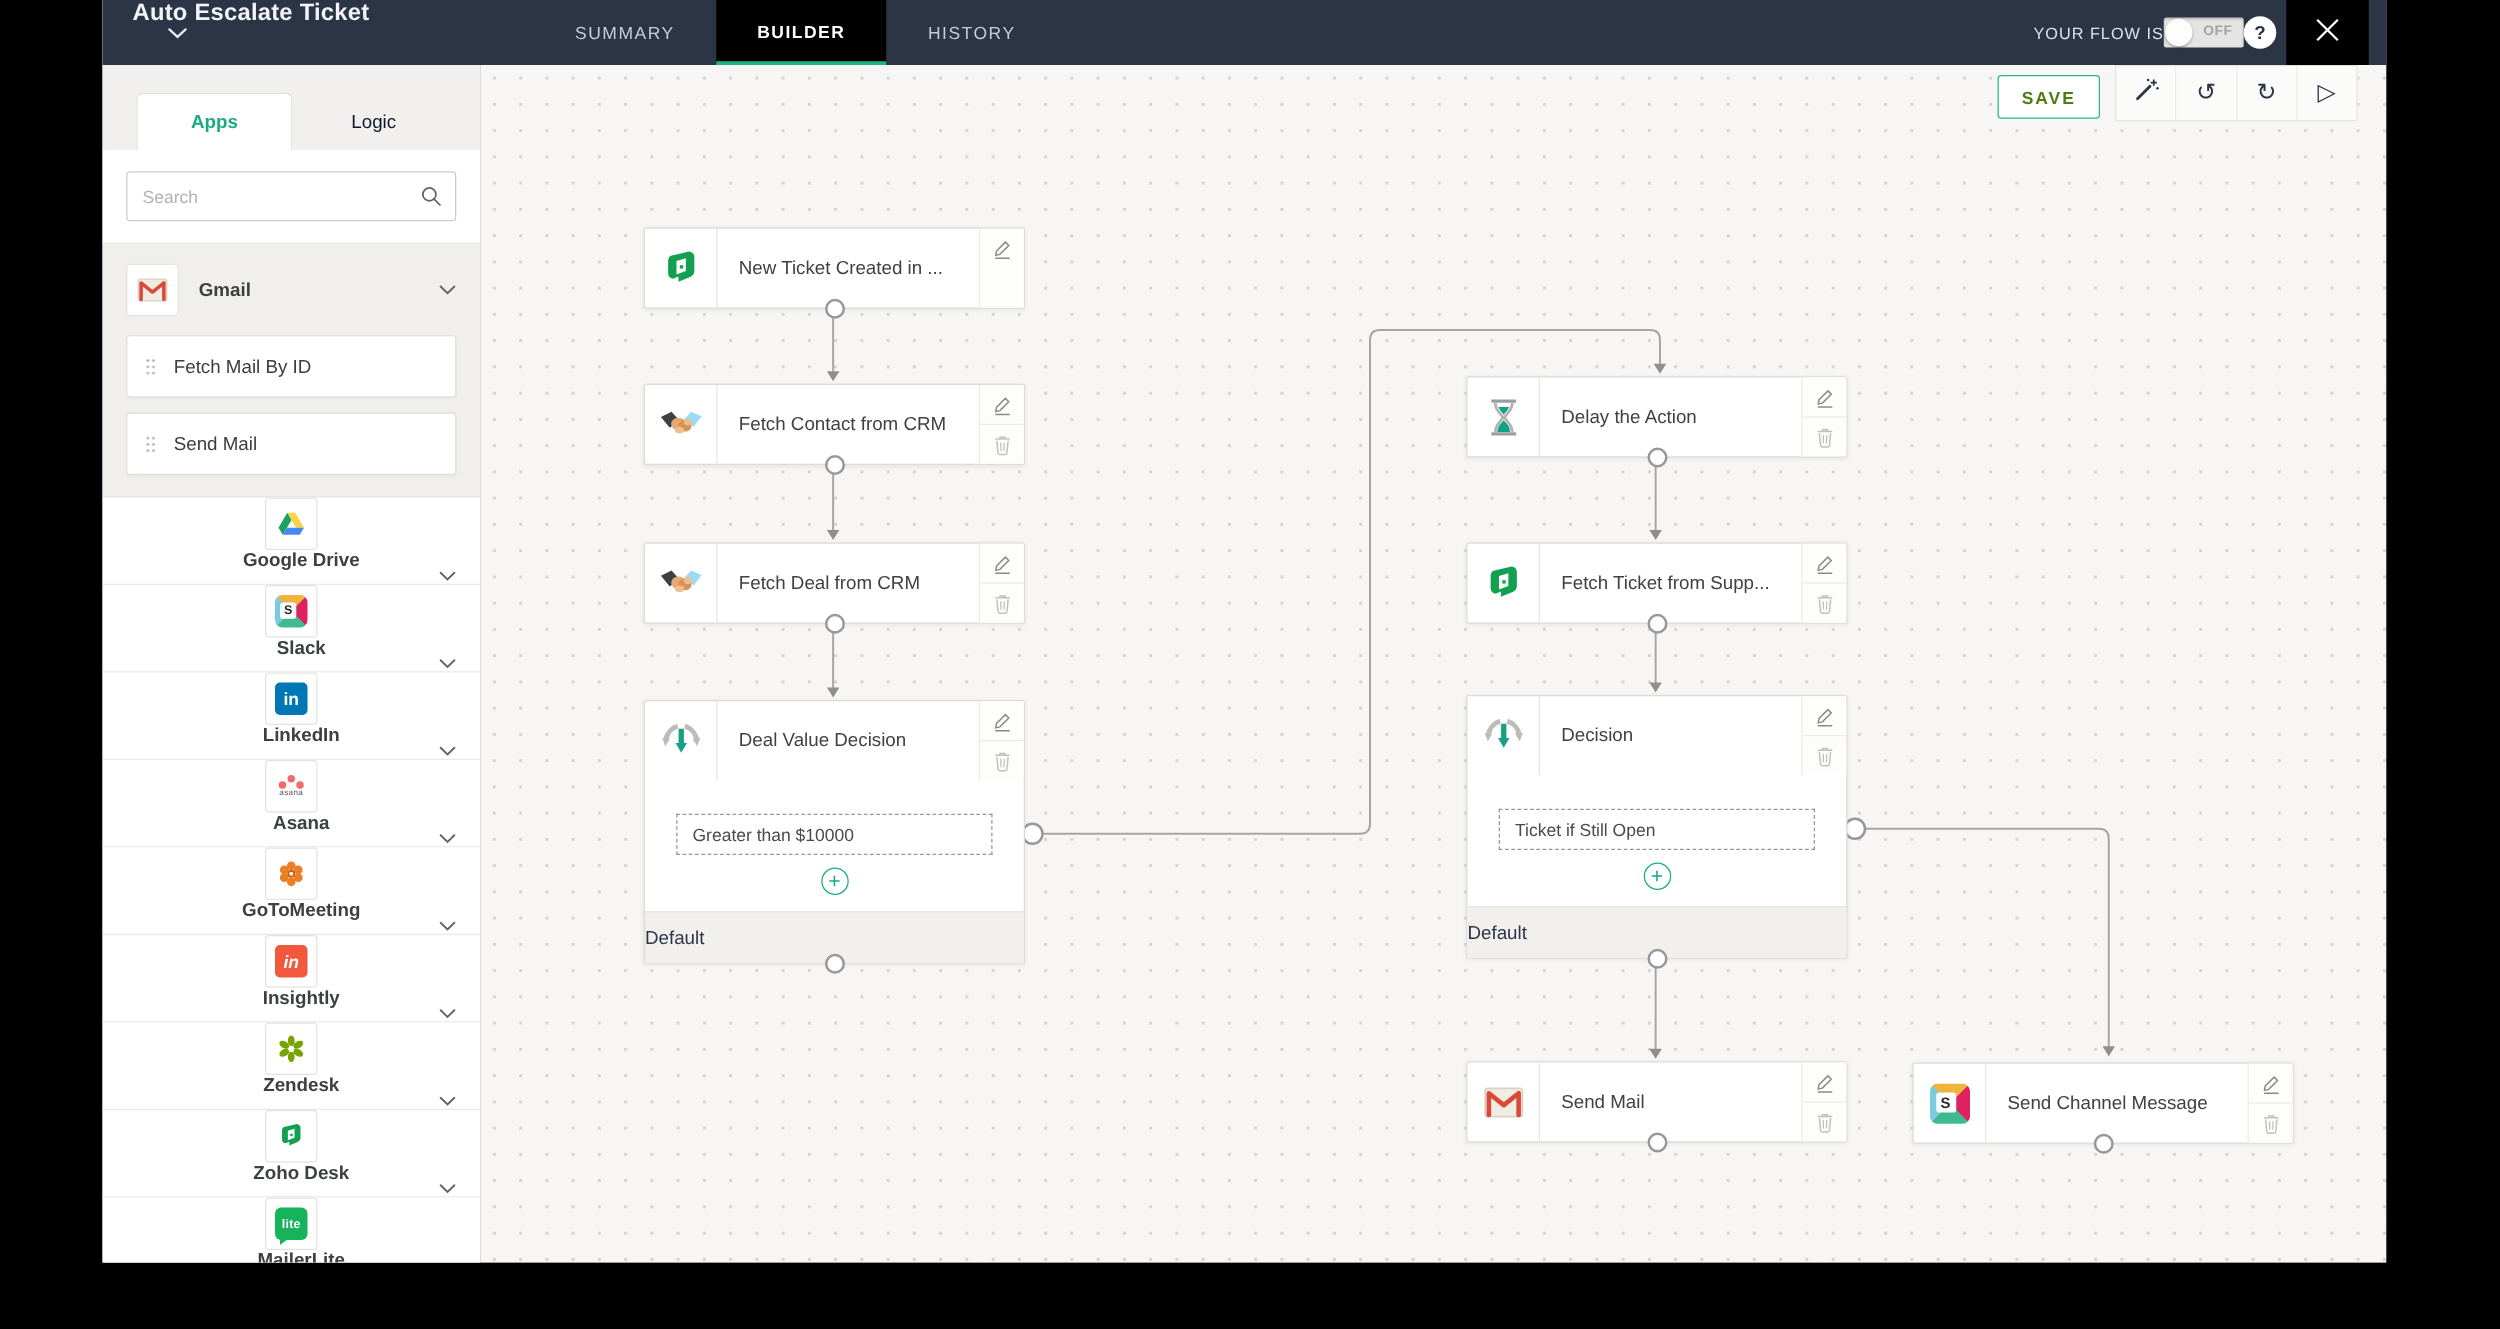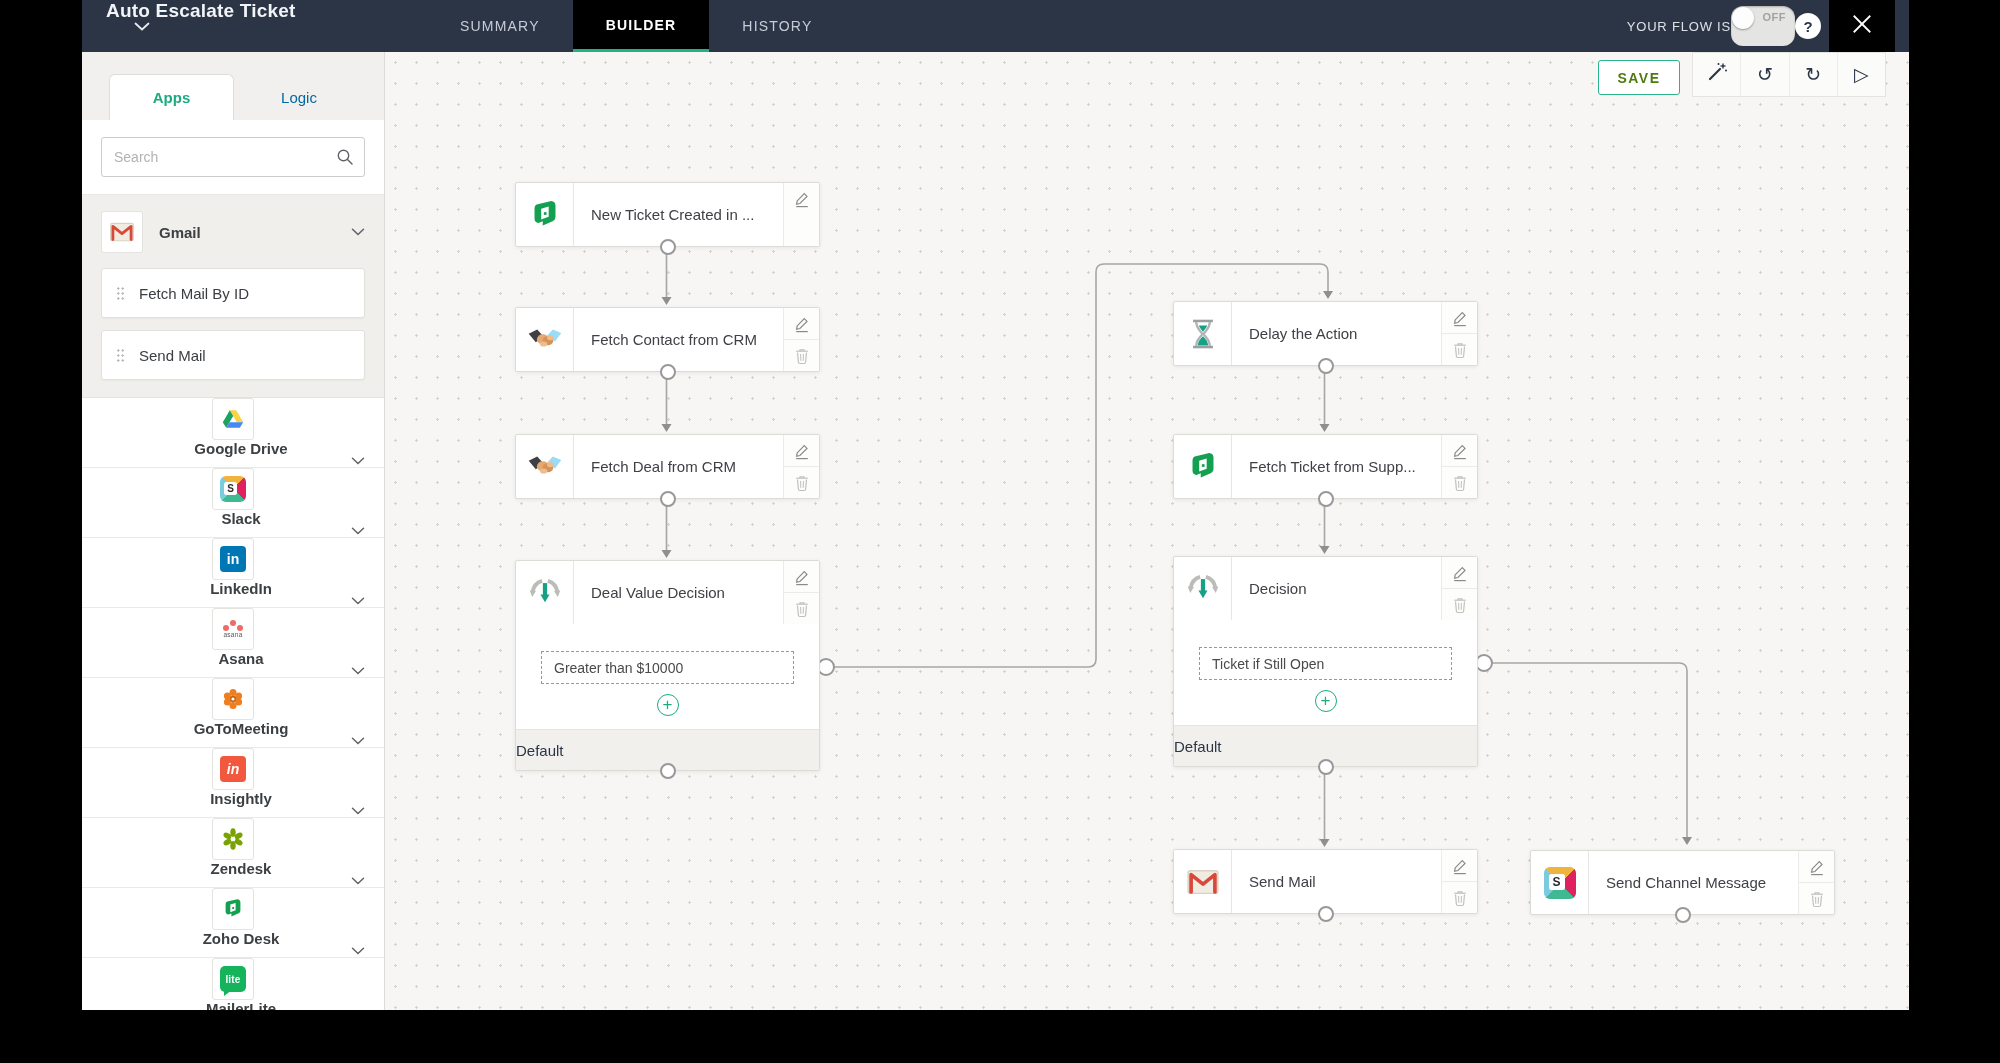--- a/index.html
+++ b/index.html
@@ -9,39 +9,39 @@
   
   .hdr{height:52px;background:#2b3546;display:flex;align-items:stretch;}
   .hdr-left{width:303px;display:flex;padding-left:24px;box-sizing:border-box;cursor:pointer;flex-direction:column;}
   .hdr-title{color:#f2f4f7;font-size:19px;font-weight:bold;letter-spacing:.2px;}
   .hdr-chev{margin-left:28px;display:flex;align-items:center;}
   .tabs{display:flex;margin-left:42px;}
   .tab{display:flex;align-items:center;padding:0 33px;color:#c7cdd8;font-size:14px;letter-spacing:1.2px;cursor:pointer;}
   .tab.active{background:#000;color:#fff;font-weight:bold;border-bottom:3px solid #21b184;box-sizing:border-box;}
   .hdr-right{margin-left:auto;display:flex;align-items:center;padding-right:14px;}
   .flow-is{color:#dde1e8;font-size:13px;letter-spacing:.8px;}
-  .toggle{width:64px;height:40px;border-radius:12px;background:#e4e4e2;position:relative;cursor:pointer;
+  .toggle{width:64px;height:24px;border-radius:2px;background:#e4e4e2;position:relative;cursor:pointer;
     box-shadow:inset 0 1px 2px rgba(0,0,0,.25);}
   .knob{position:absolute;left:1px;top:1px;width:22px;height:22px;border-radius:50%;background:#fdfdfd;
     box-shadow:0 1px 2px rgba(0,0,0,.35);}
   .toggle-label{position:absolute;right:9px;top:5px;font-size:11px;font-weight:bold;color:#a2a2a0;letter-spacing:.5px;}
   .help{width:26px;height:26px;border-radius:50%;background:#fff;color:#2b3546;font-weight:bold;font-size:15px;
     display:flex;align-items:center;justify-content:center;cursor:pointer;}
   .close{width:66px;height:52px;background:#000;display:flex;align-items:center;justify-content:center;cursor:pointer;margin-left:8px;}
 
   
   .content{display:flex;height:958px;}
 
   
   .side{width:303px;background:#f3f2f0;border-right:1px solid #dbdbd7;box-sizing:border-box;flex:none;}
   .side-tabs{height:68px;background:#f1f0ee;display:flex;align-items:flex-end;padding-left:27px;box-sizing:border-box;}
   .stab{height:45px;display:flex;align-items:center;justify-content:center;font-size:15px;cursor:pointer;}
   .stab.apps{width:123px;background:#fff;border:1px solid #ddddd9;border-bottom:none;border-radius:6px 6px 0 0;
     color:#1cab80;font-weight:bold;}
-  .stab.logic{width:130px;color:#0369a1;}
+  .stab.logic{width:130px;color:#0f172a;}
   .side-search{background:#fff;padding:17px 19px;border-bottom:1px solid #e7e7e3;}
   .search-wrap{position:relative;}
   .search-wrap input{width:100%;height:40px;box-sizing:border-box;border:1px solid #ccccc8;border-radius:3px;
     padding:0 38px 0 12px;font-size:14px;color:#701a75;outline:none;font-family:inherit;background:#fff;}
   .search-wrap input::placeholder{color:#b2b2ae;}
   .search-ico{position:absolute;right:11px;top:11px;}
   .gmail-group{background:#f1efec;border-bottom:1px solid #e2e2de;padding:13px 19px 17px;}
   .g-row{display:flex;align-items:center;height:48px;cursor:pointer;}
   .icon-card{width:40px;height:40px;background:#fff;border:1px solid #e3e3df;border-radius:3px;
     display:flex;align-items:center;justify-content:center;flex:none;}

